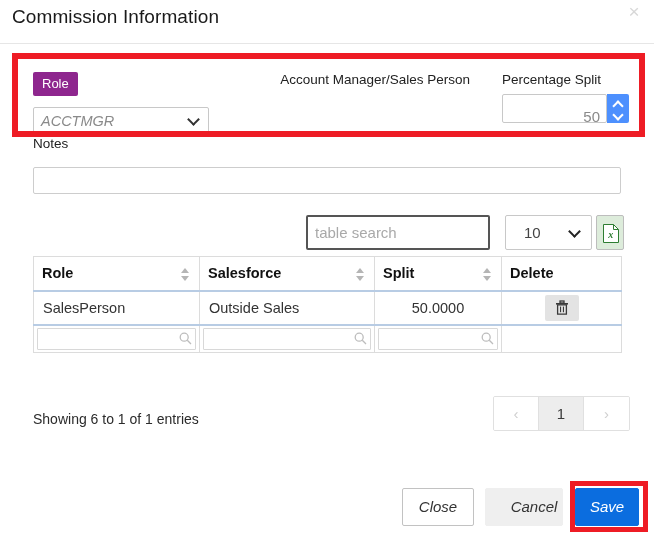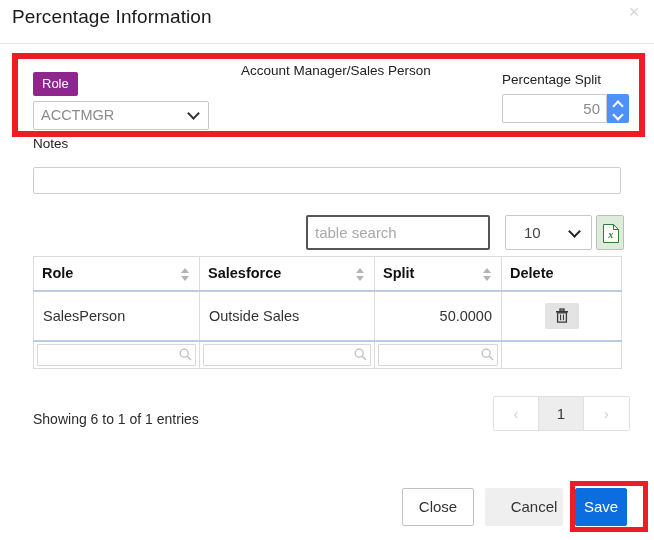--- a/index.html
+++ b/index.html
@@ -66,41 +66,41 @@
   }
 
   
   .form-row {
     position: absolute;
     left: 0; top: 53px;
     width: 654px; height: 84px;
   }
   .field { position: absolute; }
   .field-role   { left: 33px;  top: 19px; width: 176px; }
-  .field-amgr   { left: 241px; top: 10px; width: 229px; }
+  .field-amgr   { left: 241px; top: 19px; width: 229px; text-align: right; }
   .field-pct    { left: 502px; top: 19px; width: 127px; }
 
   .badge-role {
     display: inline-block;
     background: #8e268e;
     color: #ffffff;
     font-size: 13px;
     line-height: 1;
     padding: 5px 9px 6px 9px;
     border-radius: 2px;
   }
   .plain-label {
     display: block;
     font-size: 13.5px;
     color: #222;
     white-space: nowrap;
     padding-bottom: 2px;
   }
 
-  .sel-wrap { position: relative; margin-top: 5px; }
+  .sel-wrap { position: relative; margin-top: 11px; font-style: italic; }
   .sel-box {
     width: 100%;
     height: 29px;
     border: 1px solid #c8c8c8;
     background: #fff;
     font-size: 14.5px;
     color: #8a8a8a;
     padding: 0 26px 0 7px;
     line-height: 27px;
     overflow: hidden;
@@ -127,21 +127,21 @@
   .spin-wrap { position: relative; margin-top: 5px; height: 29px; }
   .spin-input {
     position: absolute;
     left: 0; top: 0;
     width: 105px; height: 29px;
     border: 1px solid #c8c8c8;
     background: #fff;
     font-size: 15px;
     color: #8a8a8a;
     text-align: right;
-    padding: 0 6px;
+    padding: 8px 6px;
     line-height: 27px;
     border-radius: 2px;
   }
   .spin-btns {
     position: absolute;
     left: 105px; top: 0;
     width: 22px; height: 29px;
     background: #4d90fe;
     border-radius: 0 2px 2px 0;
     cursor: pointer;
@@ -276,28 +276,28 @@
     position: absolute;
     left: 0;
     width: 0; height: 0;
     border-left: 4.5px solid transparent;
     border-right: 4.5px solid transparent;
   }
   .sort-ico .u { top: 0;  border-bottom: 5px solid #b5b5b5; }
   .sort-ico .d { top: 8px; border-top: 5px solid #b5b5b5; }
 
   .tbl tbody td {
-    height: 50px;
+    height: 34px;
     font-size: 14.5px;
     color: #333;
     padding: 0 9px;
     border-bottom: 2px solid #b8cce4;
     background: #fff;
   }
-  .td-right { text-align: right; }
+  .td-right { text-align: center; }
   .td-center { text-align: center; }
 
   .del-btn {
     display: inline-block;
     width: 34px; height: 26px;
     background: #e3e3e3;
     border: none;
     border-radius: 2px;
     cursor: pointer;
     position: relative;
@@ -372,51 +372,52 @@
   .btn {
     position: absolute;
     height: 38px;
     font-size: 15px;
     font-family: "Liberation Sans", sans-serif;
     cursor: pointer;
     border-radius: 2px;
     line-height: 36px;
     text-align: center;
     padding: 0;
+    font-style: italic;
   }
   .btn-close {
     left: 402px; top: 0;
     width: 72px;
     background: #fff;
     border: 1px solid #c2c2c2;
     color: #333;
   }
   .btn-cancel {
     left: 485px; top: 0;
     width: 78px;
     background: #efefef;
     border: 1px solid #efefef;
     color: #333;
     padding-left: 20px;
   }
   .btn-save {
     left: 575px; top: 0;
-    width: 52px;
+    width: 64px;
     background: #0b6ddf;
     border: 1px solid #0b6ddf;
     color: #fff;
   }
 </style>
 </head>
 <body>
 
 <div class="dialog">
 
   <div class="dlg-header">
-    <div class="dlg-title">Percentage Information</div>
+    <div class="dlg-title">Commission Information</div>
     <button class="dlg-close">×</button>
   </div>
 
   <div class="form-row">
 
     <div class="field field-role">
       <span class="badge-role">Role</span>
       <div class="sel-wrap">
         <div class="sel-box">ACCTMGR</div>
         <span class="sel-caret"></span>

